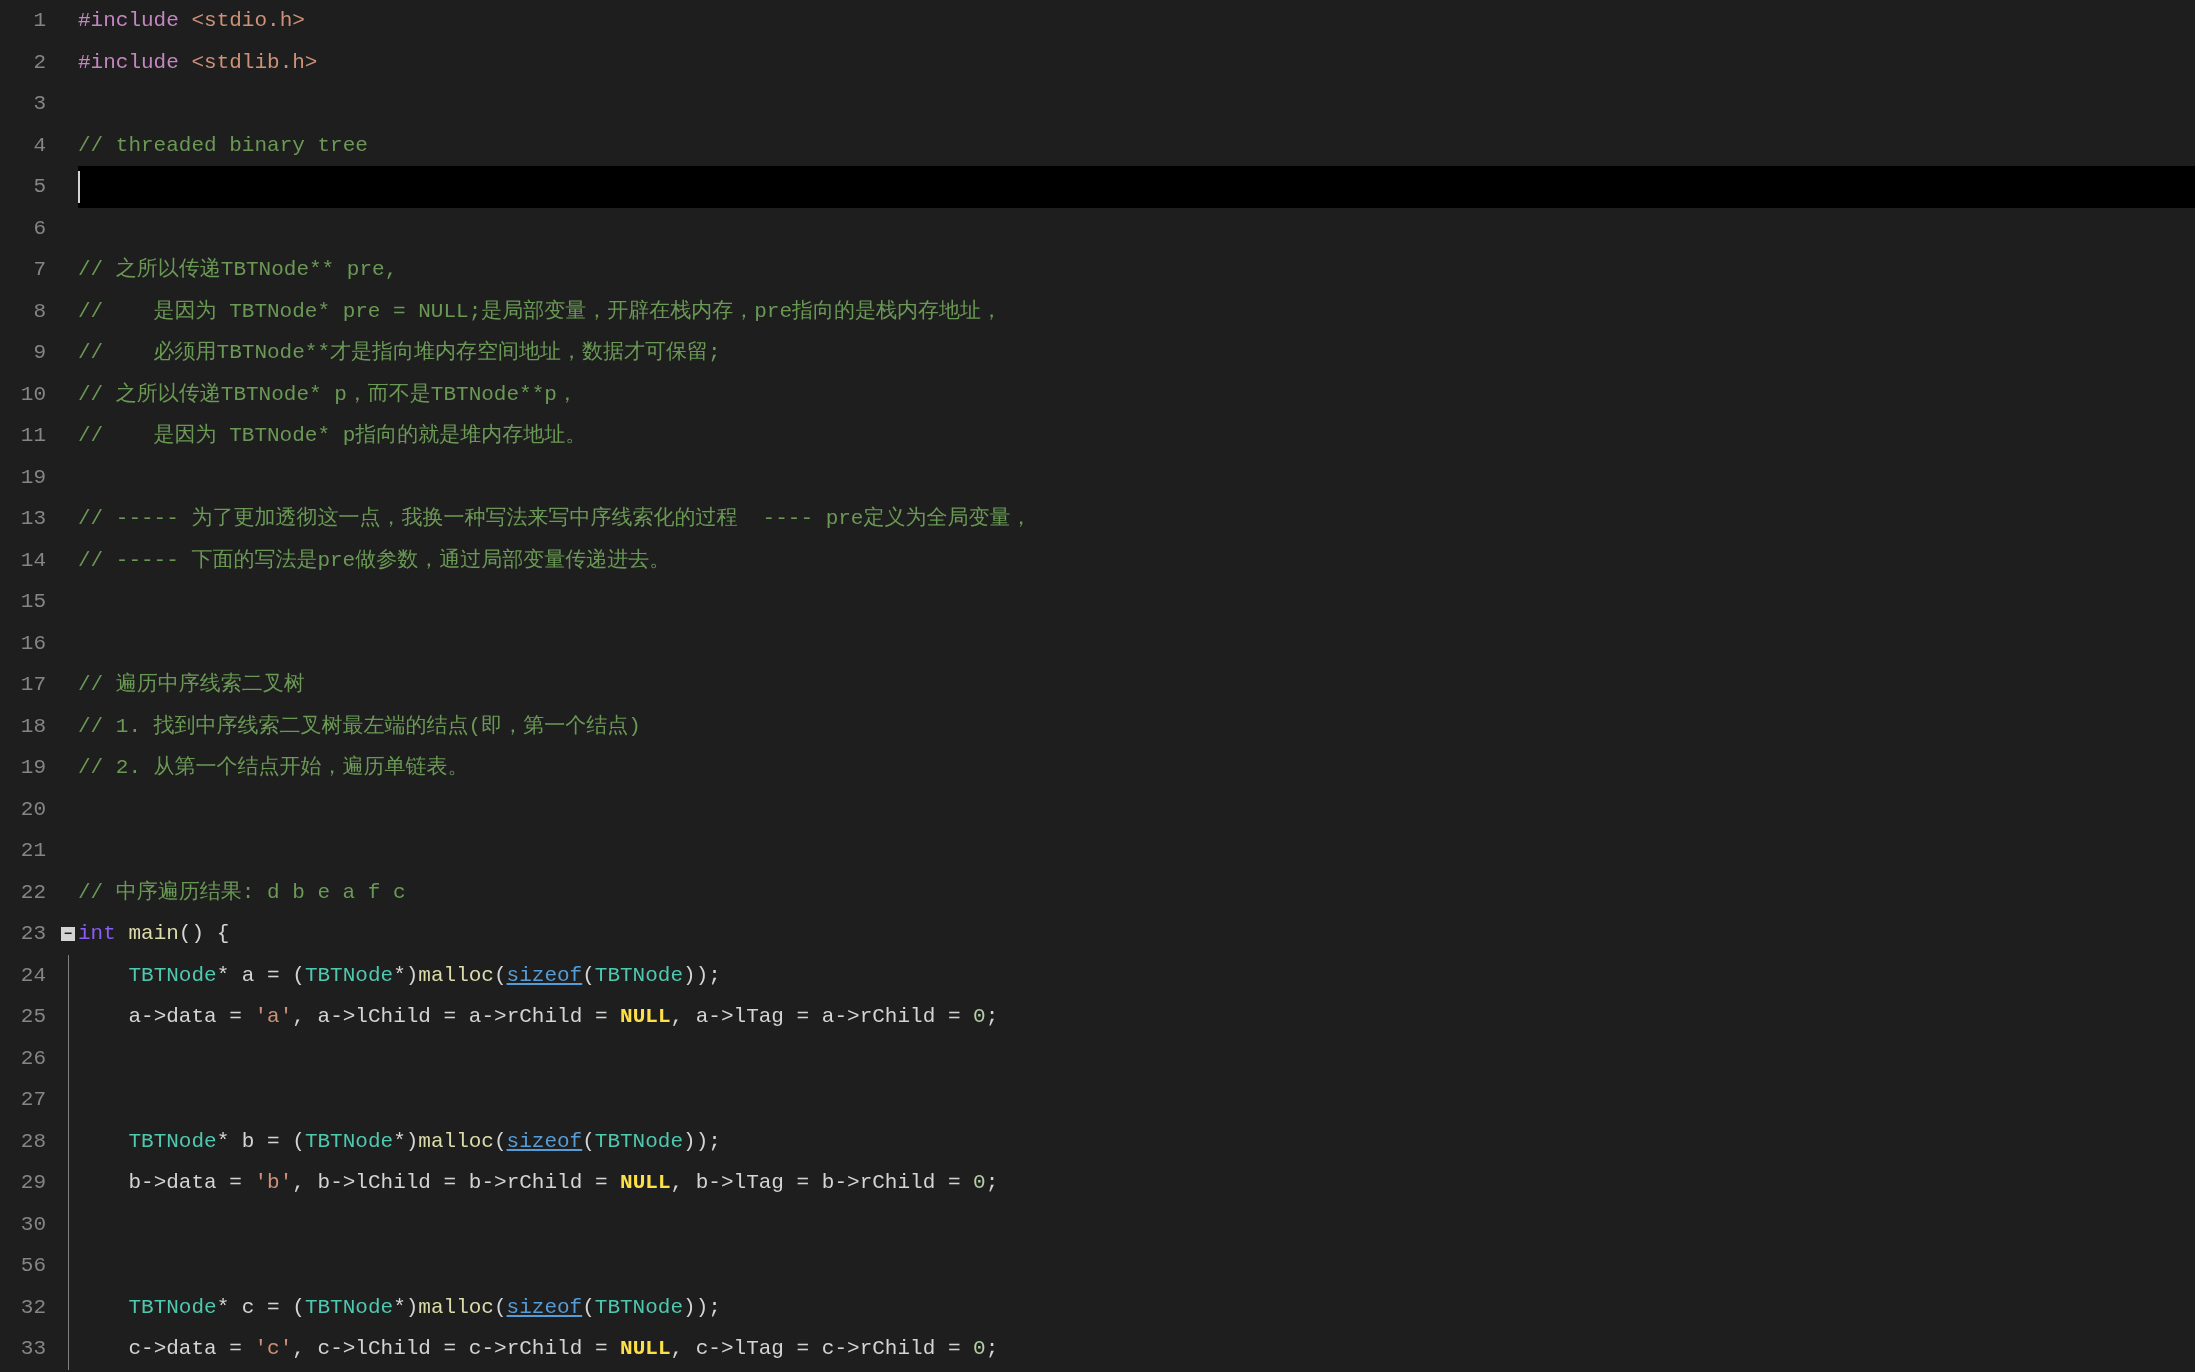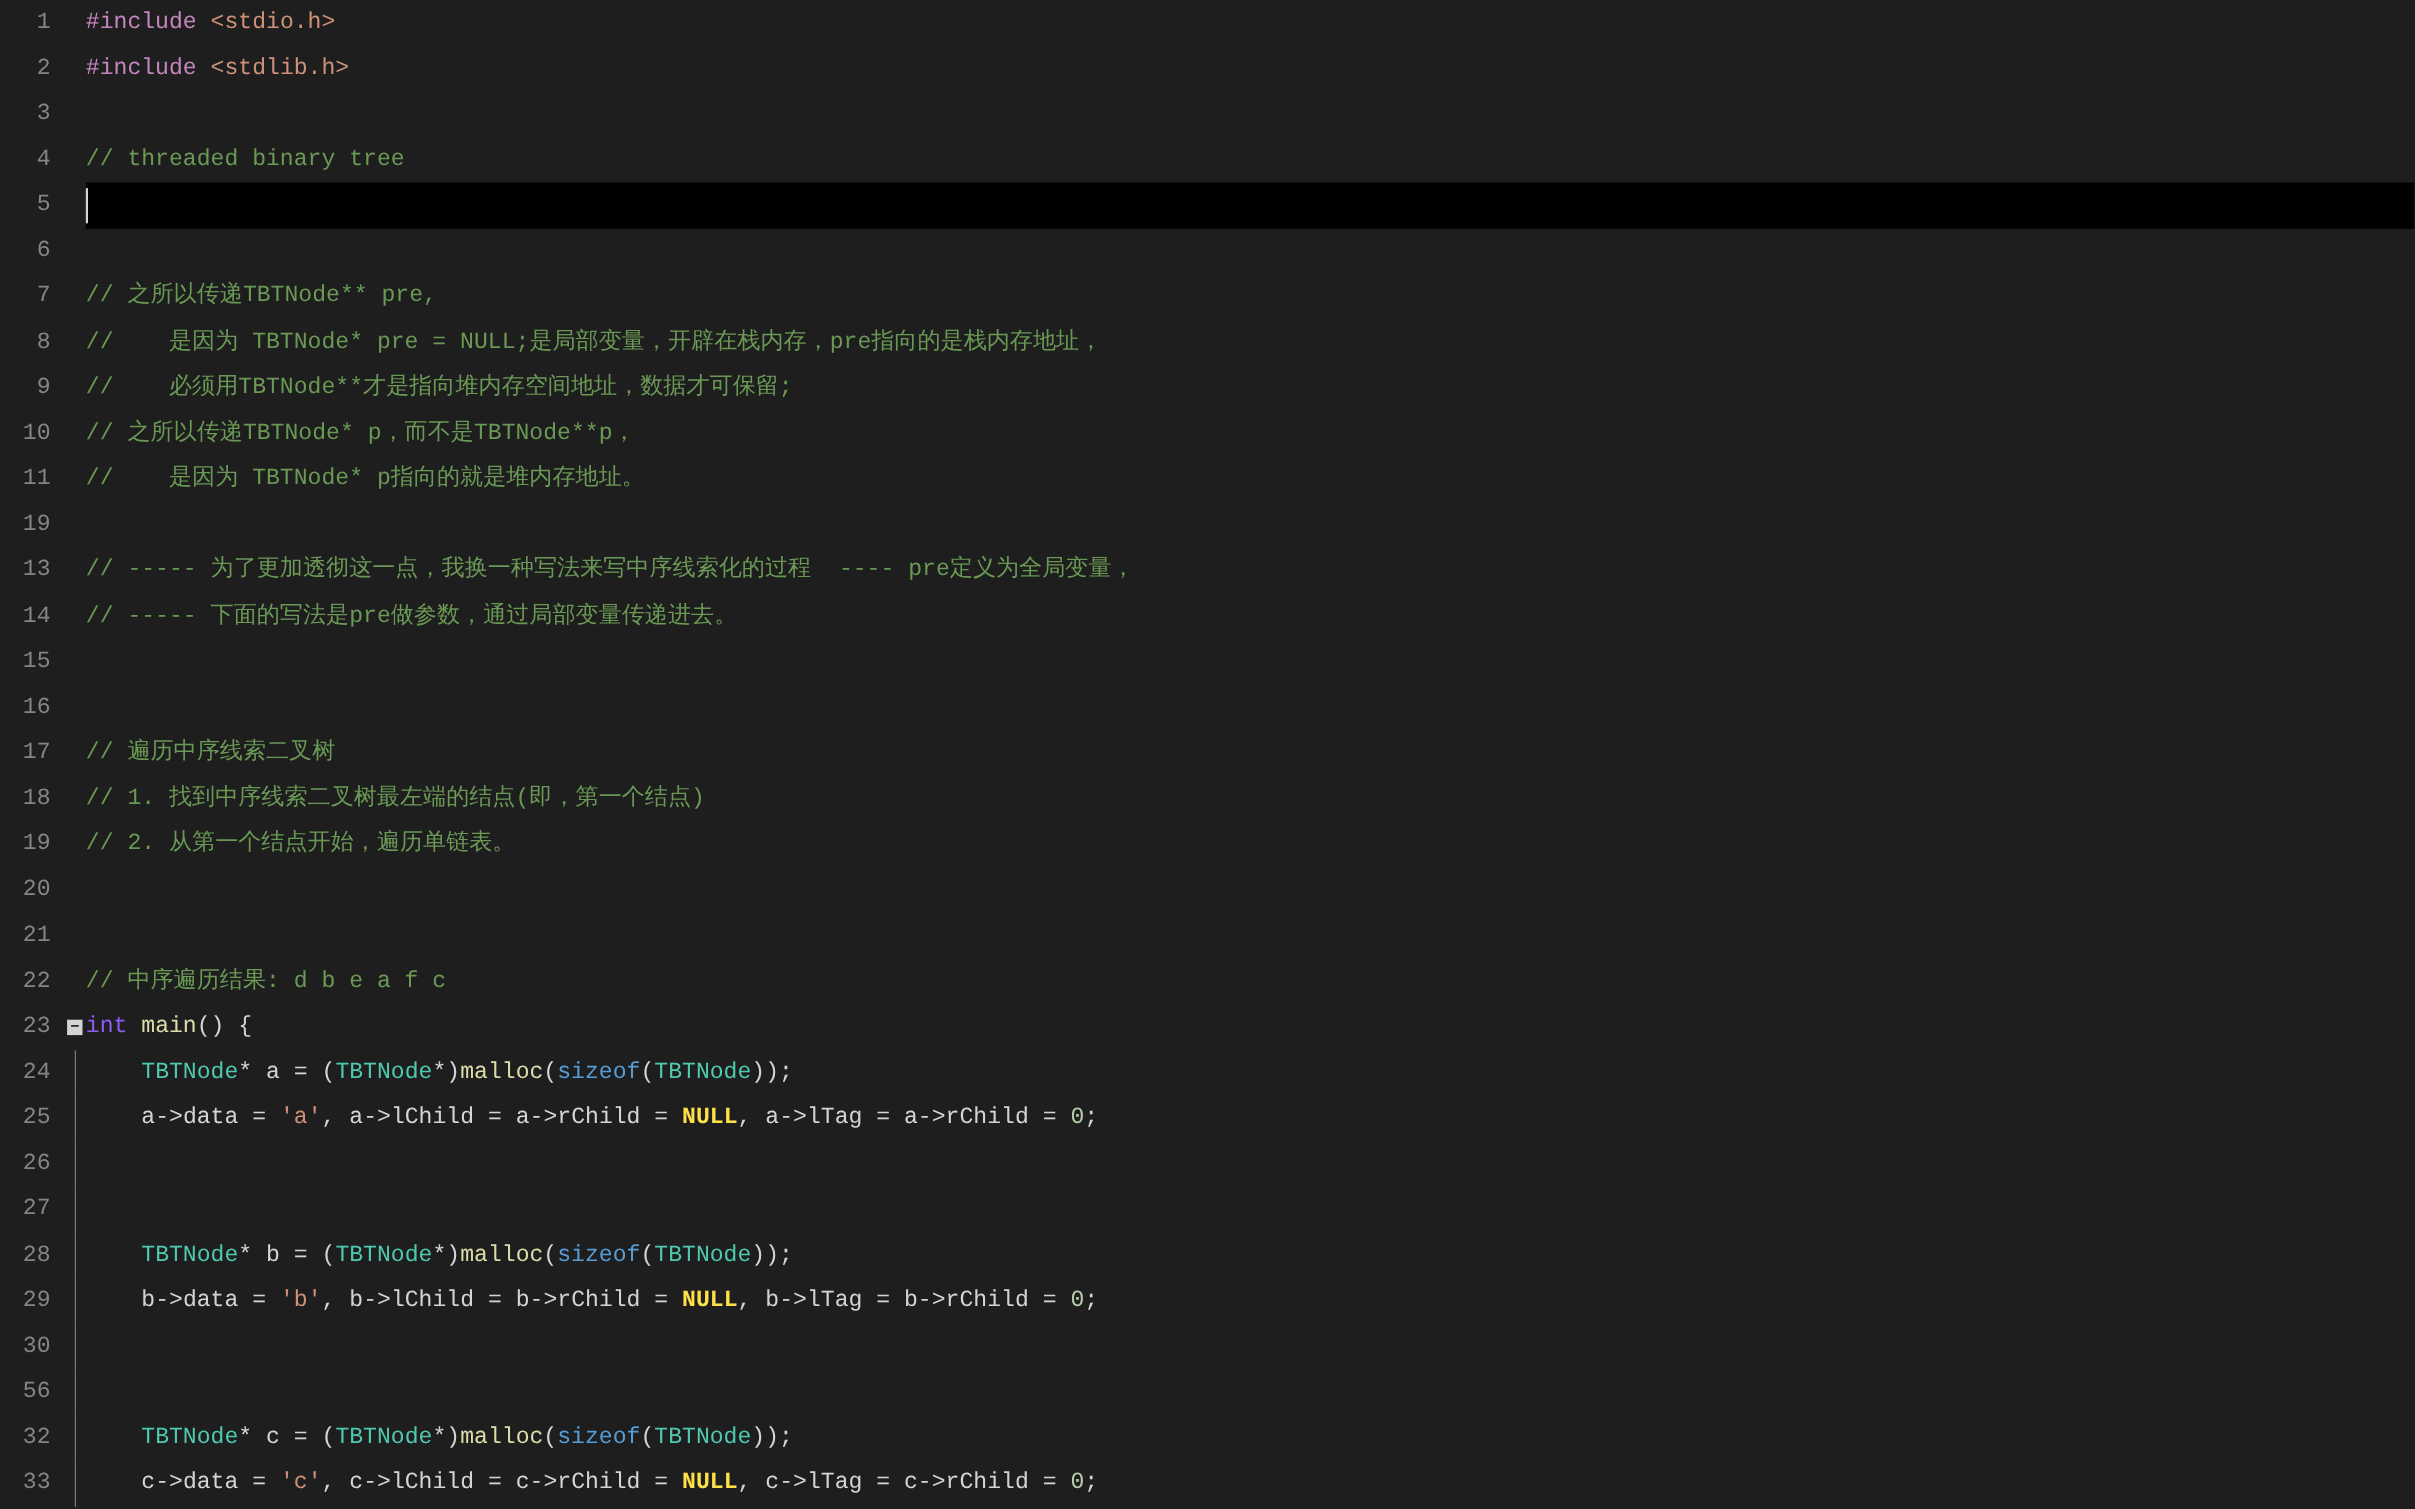--- a/index.html
+++ b/index.html
@@ -88,21 +88,21 @@
   .tok-comment { color: #6a9955; margin-top: 48px; }
   .tok-keyword { color: #8b5cf6; }
   .tok-type { color: #4ec9b0; }
   .tok-func { color: #dcdcaa; }
   .tok-string { color: #ce9178; }
   .tok-number { color: #b5cea8; }
   .tok-punct { color: #d4d4d4; }
   .tok-ident { color: #d4d4d4; }
   .tok-null { color: #fde047; font-weight: bold; }
   .tok-operator { color: #d4d4d4; }
-  .tok-sizeof { color: #569cd6; }
+  .tok-sizeof { color: #569cd6; text-decoration: underline; }
 </style>
 </head>
 <body>
 
 <div class="editor">
   <div class="gutter" id="gutter">
       <div class="gutter-line">1</div>
       <div class="gutter-line">2</div>
       <div class="gutter-line">3</div>
       <div class="gutter-line">4</div>

